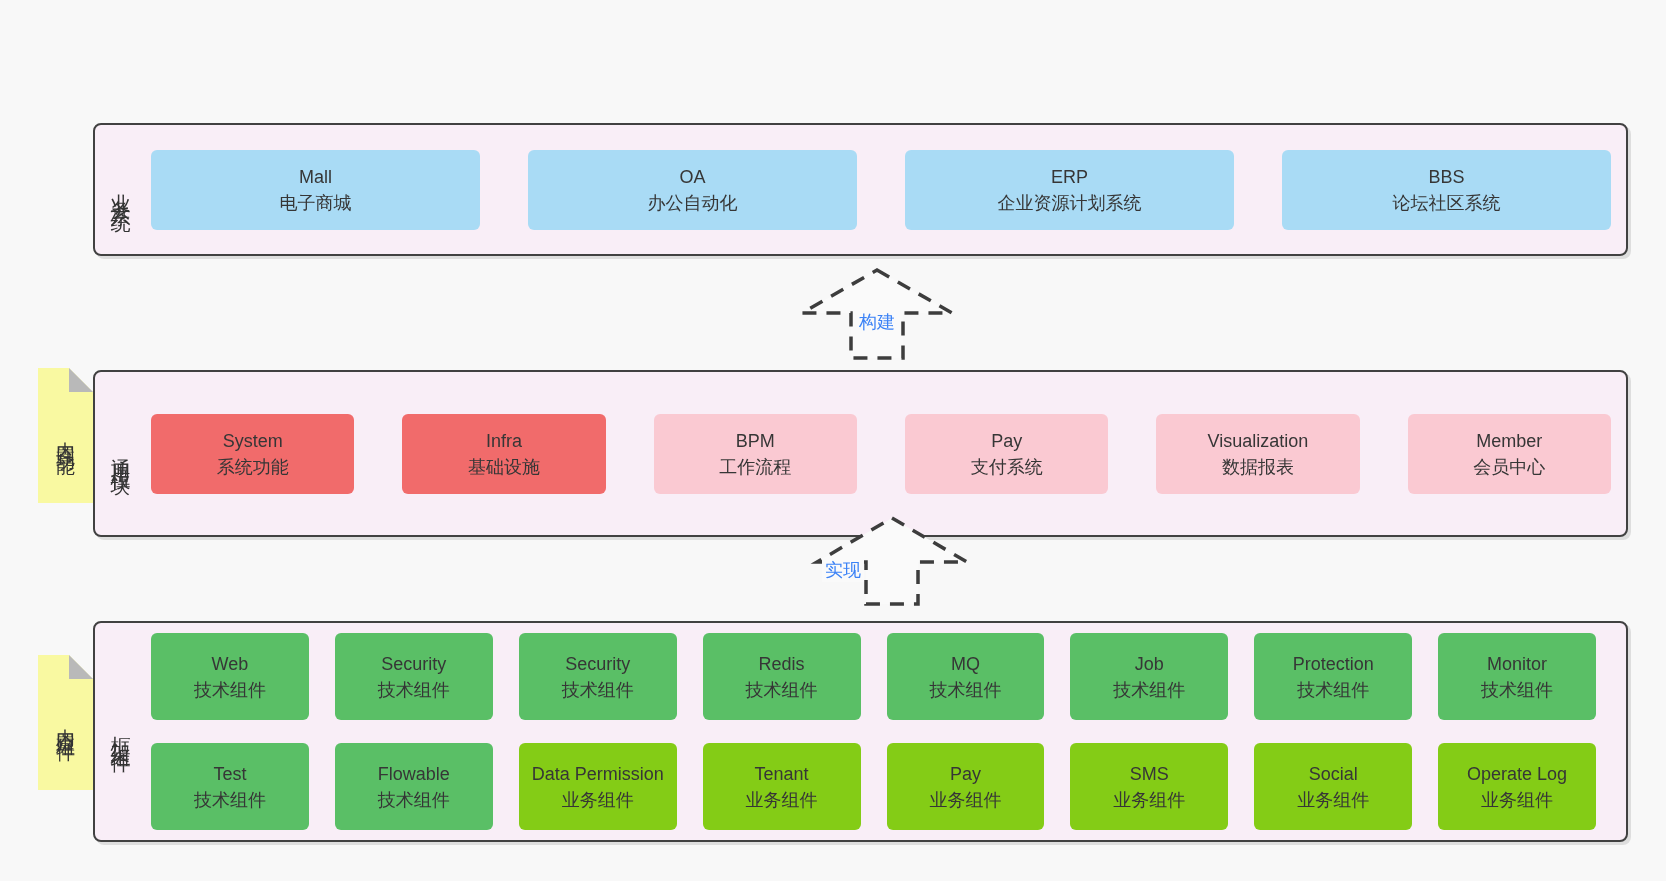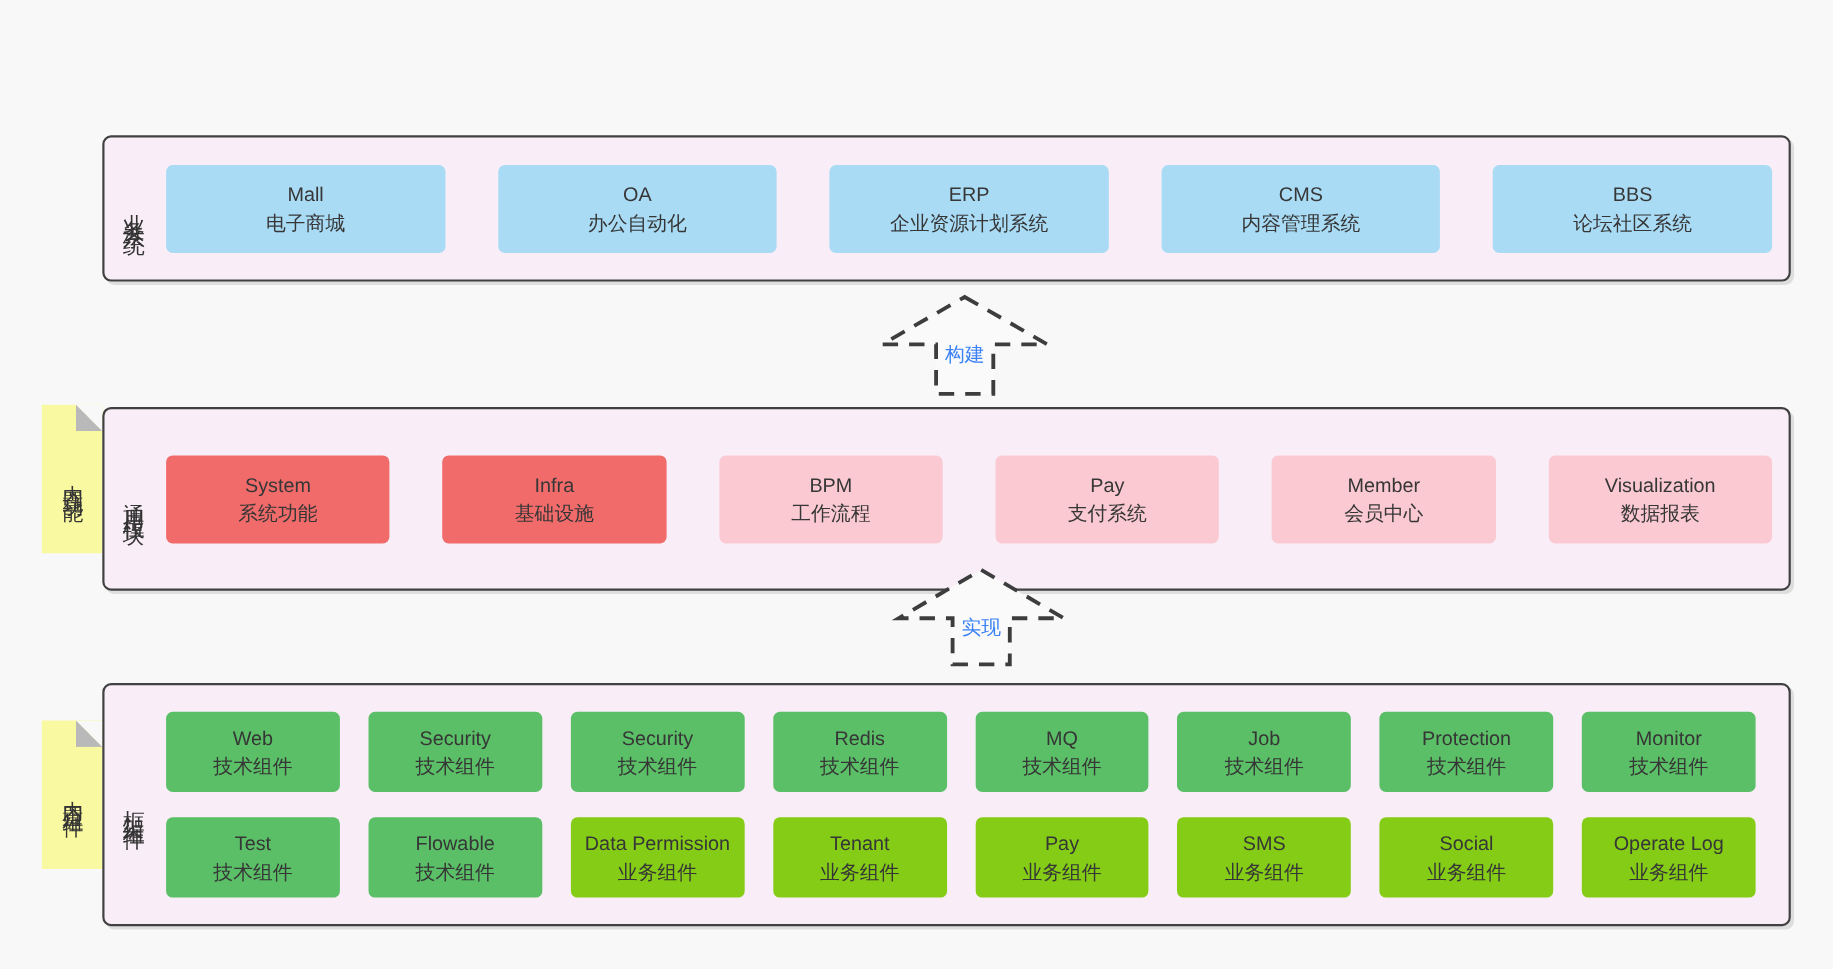--- a/index.html
+++ b/index.html
@@ -61,21 +61,21 @@
     display:flex;
     flex-direction:column;
     align-items:center;
     justify-content:center;
     text-align:center;
     font-size:18px;
     line-height:26px;
     padding:2px 4px;
     box-sizing:border-box;
   }
-  .box-row-8 .box{height:73px;}
+  .box-row-8 .box{height:87px;}
   .blue{background:#a9dbf5;}
   .red{background:#f16b6b;}
   .pink{background:#fac9d2;}
   .green{background:#5abf66;}
   .lightgreen{background:#84cc16;}
   .box-title{white-space:pre-line;}
 
   
   .sticky{
     position:absolute;
@@ -149,24 +149,20 @@
         </div>
         <div class="box blue">
           <div class="box-title">OA</div>
           <div class="box-sub">办公自动化</div>
         </div>
         <div class="box blue">
           <div class="box-title">ERP</div>
           <div class="box-sub">企业资源计划系统</div>
         </div>
         <div class="box blue">
-          <div class="box-title">CMS</div>
-          <div class="box-sub">内容管理系统</div>
-        </div>
-        <div class="box blue">
           <div class="box-title">BBS</div>
           <div class="box-sub">论坛社区系统</div>
         </div>
       </div>
     </div>
   </div>
 
   <div class="arrow" style="left:795px;top:262px;">
     <svg width="165" height="100" viewBox="0 0 165 100">
       <polygon points="82,8 157,51 108,51 108,96 56,96 56,51 7,51" fill="#fafafa" stroke="#3d3d3d" stroke-width="3.5" stroke-dasharray="14 10" stroke-linejoin="miter"></polygon>
@@ -188,37 +184,37 @@
         </div>
         <div class="box pink">
           <div class="box-title">BPM</div>
           <div class="box-sub">工作流程</div>
         </div>
         <div class="box pink">
           <div class="box-title">Pay</div>
           <div class="box-sub">支付系统</div>
         </div>
         <div class="box pink">
+          <div class="box-title">Visualization</div>
+          <div class="box-sub">数据报表</div>
+        </div>
+        <div class="box pink">
           <div class="box-title">Member</div>
           <div class="box-sub">会员中心</div>
-        </div>
-        <div class="box pink">
-          <div class="box-title">Visualization</div>
-          <div class="box-sub">数据报表</div>
         </div>
       </div>
     </div>
   </div>
 
   <div class="arrow" style="left:810px;top:510px;">
     <svg width="165" height="100" viewBox="0 0 165 100">
       <polygon points="82,8 157,52 108,52 108,94 56,94 56,52 7,52" fill="#fafafa" stroke="#3d3d3d" stroke-width="3.5" stroke-dasharray="14 10" stroke-linejoin="miter"></polygon>
     </svg>
   </div>
-  <div class="arrow-label" style="left:892px;top:570px;">实现</div>
+  <div class="arrow-label" style="left:843px;top:570px;">实现</div>
 
   <div class="panel panel-framework">
     <div class="v-label">框架组件</div>
     <div class="panel-content">
       <div class="box-row box-row-8">
         <div class="box green">
           <div class="box-title">Web</div>
           <div class="box-sub">技术组件</div>
         </div>
         <div class="box green">

